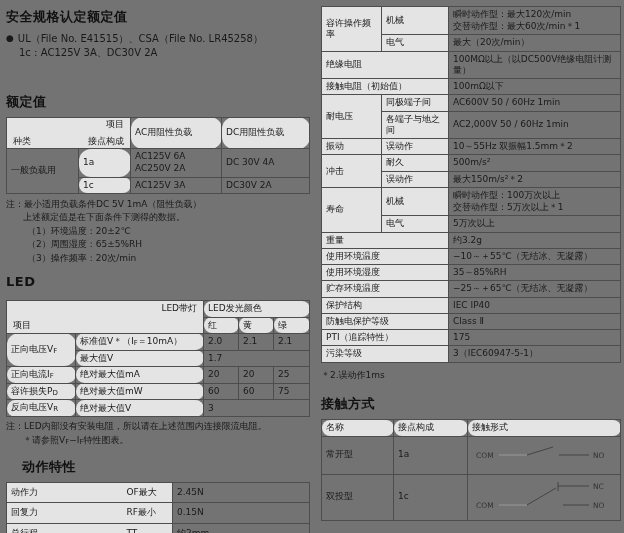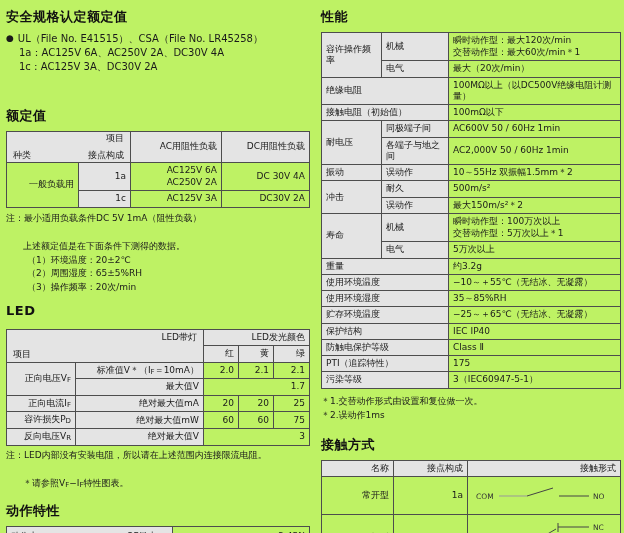--- a/index.html
+++ b/index.html
@@ -1,49 +1,49 @@
 <!DOCTYPE html>
 <html><head>
 <meta charset="utf-8">
 <style>
   * { margin:0; padding:0; box-sizing:border-box; }
   html,body { background:#fff; }
   .page {
     position:relative; width:624px; height:533px; overflow:hidden;
-    background:#bef264; color:#1a1a1a;
+    background:#737373; color:#1a1a1a;
     font-family:"DejaVu Sans","Liberation Sans",sans-serif;
   }
   .col-left  { position:absolute; left:6px;  top:6px; width:303px; }
   .col-right { position:absolute; left:321px; top:6px; width:299px; }
   h2 { font-size:13px; font-weight:bold; color:#111; letter-spacing:.5px; }
   .h-safety { margin:2px 0 6px; }
   .h-rated  { margin:33px 0 6px; }
   .h-led    { margin:9px 0 11px; }
-  .h-action { margin:11px 0 6px; }
+  .h-action { margin:11px 16px 6px; }
   .h-perf   { margin:2px 0 6px; }
   .h-contact{ margin:13px 0 6px; }
 
   .safety-line { font-size:10px; line-height:1.38; display:flex; }
   .bullet { font-size:9px; margin-right:4px; line-height:1.55; }
   .indent { padding-left:13px; }
 
   table { border-collapse:collapse; width:100%; font-size:9px; color:#1a1a1a; table-layout:fixed; }
   td { border:1px solid #4d4d4d; padding:2px 4px; vertical-align:middle; line-height:1.25; word-break:break-all; }
   .gray { background:#e4e4e4; }
-  .c { text-align:right; }
+  .c { text-align:left;border-radius:12px; }
   .nb-r { border-right:none; }
   .nb-l { border-left:none; }
 
   .corner-top { text-align:right; padding:1px 2px 3px; }
   .corner-bottom { display:flex; justify-content:space-between; padding:3px 2px 1px; }
 
   .notes { font-size:9px; line-height:1.5; margin-top:4px; color:#1a1a1a; }
   .notes .hang { display:flex; }
   .notes .hang > span:first-child { white-space:nowrap; }
-  .note-sub { padding-left:17px;margin-top:15px; }
+  .note-sub { padding-left:17px; }
   .note-sub2 { padding-left:21px; }
 
   sub { font-size:7px; vertical-align:-1px; }
   .two-line div { line-height:1.3; }
 
   .contact-diagram { display:block; margin:0 auto; }
   svg text { font-size:7.5px; fill:#333; font-family:"DejaVu Sans","Liberation Sans",sans-serif; }
   svg line { stroke-width:1; }
   .wire-gray { stroke:#999; }
   .wire-dark { stroke:#444; }
@@ -52,23 +52,20 @@
 <body>
 
 <div class="page">
 
   <div class="col-left">
 
     <h2 class="h-safety">安全规格认定额定值</h2>
     <div class="safety-line">
       <span class="bullet">●</span>
       <span>UL（File No. E41515）、CSA（File No. LR45258）</span>
-    </div>
-    <div class="safety-line indent">
-      <span>1a：AC125V 6A、AC250V 2A、DC30V 4A</span>
     </div>
     <div class="safety-line indent">
       <span>1c：AC125V 3A、DC30V 2A</span>
     </div>
 
     <h2 class="h-rated">额定值</h2>
     <table>
       <colgroup>
           <col style="width:72px">
           <col style="width:52px">
@@ -203,21 +200,20 @@
         <td class="c">约2mm</td>
       </tr>
 
     </tbody>
       </table>
 
   </div>
 
   <div class="col-right">
 
-    <h2 class="h-perf">性能</h2>
     <table>
       <colgroup>
           <col style="width:60px">
           <col style="width:67px">
           <col style="width:172px">
         </colgroup>
       <tbody>
           <tr>
         <td rowspan="2" class="gray">容许操作频率</td>
         <td class="gray">机械</td>
@@ -301,21 +297,20 @@
         <td colspan="2" class="gray">PTI（追踪特性）</td>
         <td>175</td>
       </tr>
       <tr>
         <td colspan="2" class="gray">污染等级</td>
         <td>3（IEC60947-5-1）</td>
       </tr>
     </tbody>
       </table>
     <div class="notes" style="margin-top:5px; line-height:1.65">
-      <div>＊1.交替动作形式由设置和复位做一次。</div>
       <div>＊2.误动作1ms</div>
     </div>
 
     <h2 class="h-contact">接触方式</h2>
     <table>
       <colgroup>
           <col style="width:72px">
           <col style="width:74px">
           <col style="width:153px">
         </colgroup>

